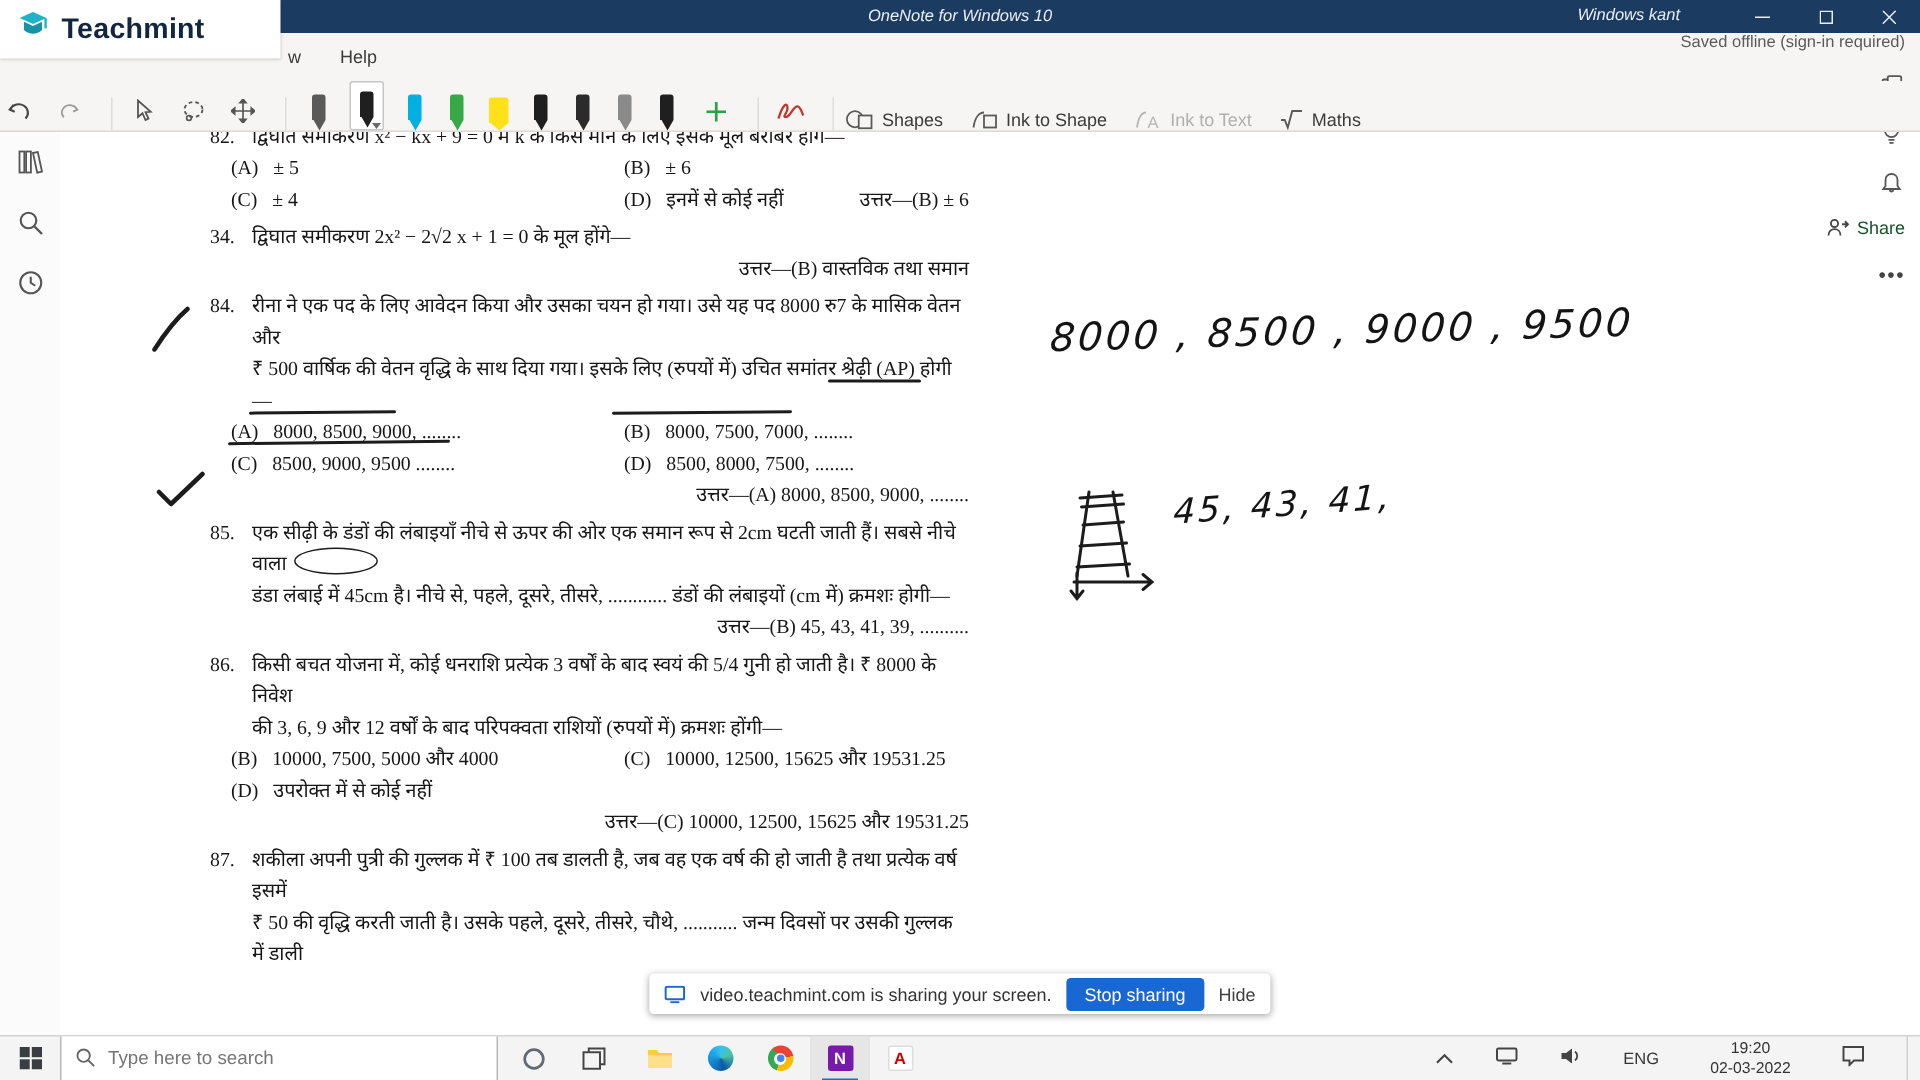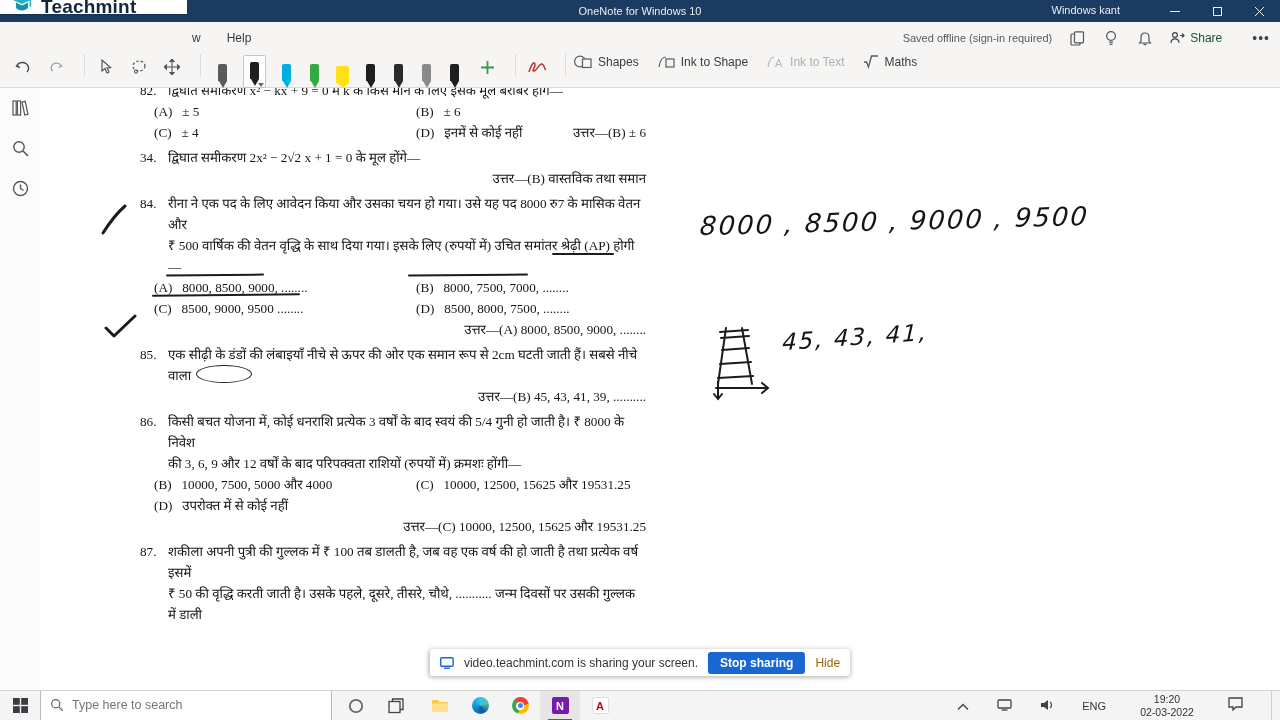--- a/index.html
+++ b/index.html
@@ -1,45 +1,45 @@
 <!DOCTYPE html>
 <html lang="en"><head>
 <meta charset="utf-8">
 <style>
   *{box-sizing:border-box;margin:0;padding:0;}
   html,body{width:1280px;height:720px;overflow:hidden;}
   body{position:relative;background:#fff;font-family:"Liberation Sans",sans-serif;-webkit-font-smoothing:antialiased;}
 
   
   .titlebar{position:absolute;left:0;top:0;width:1280px;height:22px;background:#1b3b60;color:#e8eef5;
-    display:flex;align-items:center;font-size:11px;z-index:20;}
+    display:flex;align-items:center;font-size:11px;z-index:20;font-style:italic;}
   .title-center{position:absolute;left:0;right:0;text-align:center;pointer-events:none;}
   .title-user{position:absolute;right:160px;top:4px;}
   .win-controls{position:absolute;right:0;top:0;height:22px;display:flex;}
   .win-btn{width:42px;height:22px;display:flex;align-items:center;justify-content:center;}
   .win-btn svg{display:block;}
 
   
-  .tm-logo{position:absolute;left:0;top:0;width:187px;height:14px;background:#fff;z-index:30;
+  .tm-logo{position:absolute;left:0;top:0;width:187px;height:39px;background:#fff;z-index:30;
     display:flex;align-items:center;gap:7px;padding-left:10px;box-shadow:0 1px 2px rgba(0,0,0,.18);text-align:right;}
   .tm-logo-text{font-size:19px;font-weight:bold;color:#12263f;letter-spacing:.2px;}
 
   
   .menurow{position:absolute;left:0;top:22px;width:1280px;height:32px;background:#f6f5f3;z-index:10;
     display:flex;align-items:center;font-size:12px;color:#3b3b3b;}
   .menu-items{display:flex;gap:26px;padding-left:192px;}
-  .menu-right{position:absolute;right:10px;top:0;height:32px;display:flex;align-items:center;gap:16px;color:#555;}
+  .menu-right{position:absolute;right:10px;top:0;height:32px;display:flex;align-items:flex-end;gap:16px;color:#555;flex-direction:column;}
   .saved-status{font-size:11px;color:#5a5a5a;}
   .mr-icon{width:18px;height:18px;display:flex;align-items:center;justify-content:center;}
   .share-wrap{display:flex;align-items:center;gap:5px;font-size:12px;color:#14532d;}
   .dots{font-size:14px;letter-spacing:1px;color:#444;padding-left:14px;}
 
   
   .ribbon{position:absolute;left:0;top:54px;width:1280px;height:34px;background:#f6f5f3;border-bottom:1px solid #dadada;
-    display:flex;align-items:flex-start;z-index:10;padding-left:10px;}
+    display:flex;align-items:flex-end;z-index:10;}
   .rb-icon{width:26px;height:26px;display:flex;align-items:center;justify-content:center;margin-right:7px;}
   .rb-sep{width:1px;height:22px;background:#dcdcdc;margin:0 8px;}
   .pen-tray{display:flex;align-items:flex-end;gap:13px;height:34px;padding:0 6px;}
   .pen{position:relative;display:flex;flex-direction:column;align-items:center;justify-content:flex-end;height:30px;width:15px;}
   .pen-body{width:9px;height:17px;border-radius:2px 2px 0 0;display:block;}
   .pen-tip{width:0;height:0;border-left:4.5px solid transparent;border-right:4.5px solid transparent;border-top:7px solid #000;display:block;}
   .pen.hl .pen-body{width:13px;}
   .pen.hl .pen-tip{border-left-width:6.5px;border-right-width:6.5px;border-top-width:5px;}
   .pen.sel{background:#fff;border:1px solid #c6c6c6;border-radius:2px;width:23px;height:33px;padding-bottom:1px;}
   .pen-chev{position:absolute;right:1px;bottom:0;width:0;height:0;border-left:3px solid transparent;border-right:3px solid transparent;border-top:4px solid #6a6a6a;}
@@ -68,22 +68,22 @@
   .hw-series{left:660px;top:118px;font-size:26px;}
   .hw-ladder-nums{left:742px;top:236px;font-size:23px;transform:rotate(-4deg) skewX(-6deg);}
   .ink-mark{position:absolute;}
   .ink-underline{position:absolute;height:2px;background:#1c1c1c;border-radius:2px;}
   .ink-circle{position:absolute;border:1.6px solid #1c1c1c;border-radius:50%;}
 
   
   .share-banner{position:absolute;left:50%;top:649px;transform:translateX(-50%);height:27px;background:#fff;
     border-radius:3px;box-shadow:0 1px 5px rgba(0,0,0,.35);display:flex;align-items:center;gap:10px;
     padding:0 10px;font-size:12px;color:#333;z-index:40;white-space:nowrap;}
-  .stop-btn{background:#1967d2;color:#fff;border:none;border-radius:3px;font-size:12px;padding:4px 12px;font-family:inherit;font-weight:bold;}
-  .hide-link{color:#a16207;font-size:12px;}
+  .stop-btn{background:#1967d2;color:#fff;border:none;border-radius:3px;font-size:12px;padding:4px 12px;font-family:inherit;}
+  .hide-link{color:#404040;font-size:12px;}
 
   
   .taskbar{position:absolute;left:0;bottom:0;width:1280px;height:30px;background:#f4f4f4;border-top:1px solid #d2d2d2;
     display:flex;align-items:center;z-index:50;}
   .tb-start{width:40px;height:30px;display:flex;align-items:center;justify-content:center;}
   .tb-search{width:292px;height:30px;background:#fff;border:1px solid #b9b9b9;border-top:none;display:flex;align-items:center;gap:8px;padding:0 9px;}
   .tb-search input{border:none;outline:none;font-size:12.5px;color:#444;width:230px;font-family:inherit;background:transparent;}
   .tb-btn{width:40px;height:30px;display:flex;align-items:center;justify-content:center;position:relative;}
   .tb-btn.active{background:#e6e6e6;}
   .tb-btn.active::after{content:"";position:absolute;left:8px;right:8px;bottom:0;height:2px;background:#0078d7;}
@@ -333,20 +333,21 @@
           <div class="opt">(A)   8000, 8500, 9000, ........</div>
           <div class="opt">(B)   8000, 7500, 7000, ........</div>
           <div class="opt">(C)   8500, 9000, 9500 ........</div>
           <div class="opt">(D)   8500, 8000, 7500, ........</div>
         </div>
         <div class="q-ans">उत्तर—(A) 8000, 8500, 9000, ........</div>
       </div>
       <div class="q">
         <span class="q-num">85.</span>
         <div class="q-line">एक सीढ़ी के डंडों की लंबाइयाँ नीचे से ऊपर की ओर एक समान रूप से 2cm घटती जाती हैं। सबसे नीचे वाला</div>
+        <div class="q-line">डंडा लंबाई में 45cm है। नीचे से, पहले, दूसरे, तीसरे, ............ डंडों की लंबाइयों (cm में) क्रमशः होगी—</div>
         <div class="q-ans">उत्तर—(B) 45, 43, 41, 39, ..........</div>
       </div>
       <div class="q">
         <span class="q-num">86.</span>
         <div class="q-line">किसी बचत योजना में, कोई धनराशि प्रत्येक 3 वर्षों के बाद स्वयं की 5/4 गुनी हो जाती है। ₹ 8000 के निवेश</div>
         <div class="q-line">की 3, 6, 9 और 12 वर्षों के बाद परिपक्वता राशियों (रुपयों में) क्रमशः होंगी—</div>
         <div class="q-opts">
           <div class="opt">(B)   10000, 7500, 5000 और 4000</div>
           <div class="opt">(C)   10000, 12500, 15625 और 19531.25</div>
           <div class="opt">(D)   उपरोक्त में से कोई नहीं</div>

